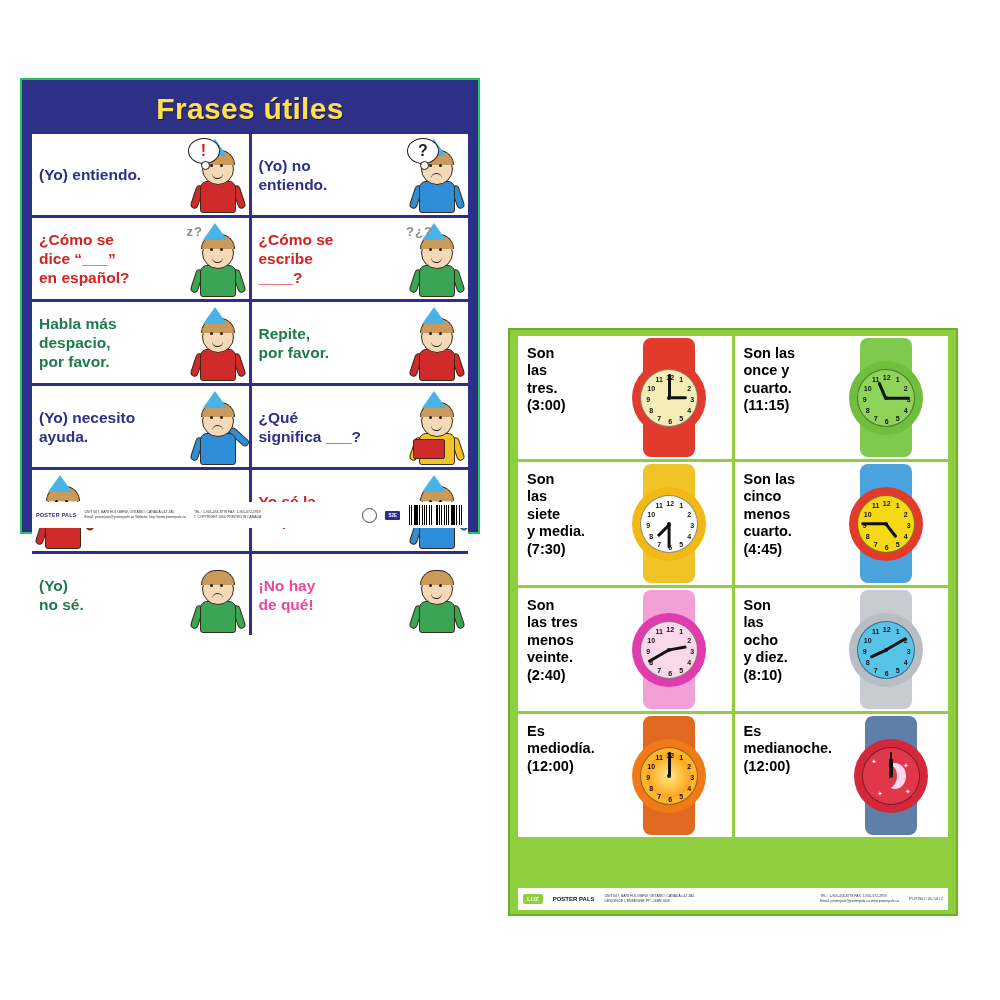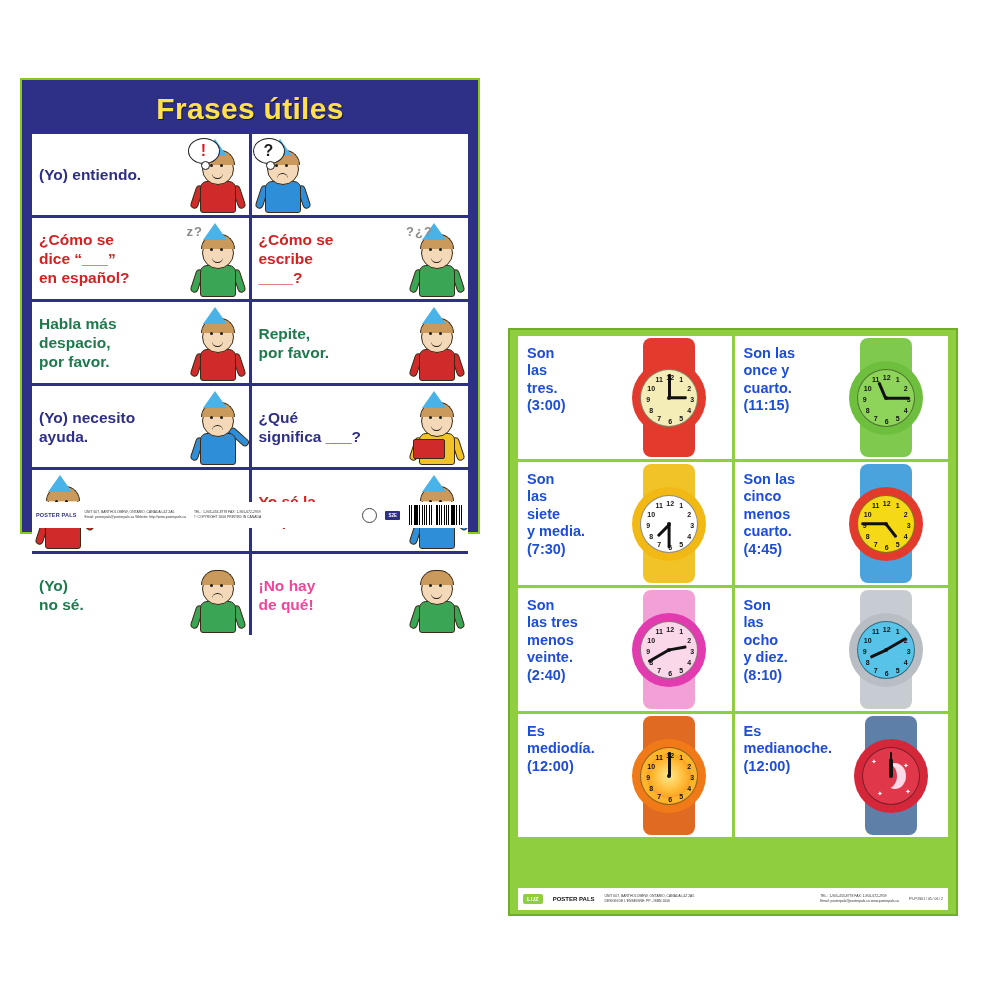--- a/index.html
+++ b/index.html
@@ -16,21 +16,21 @@
   }
 
   
   #poster-phrases {
     position: absolute;
     left: 20px;
     top: 78px;
     width: 460px;
     height: 456px;
     background: #2e2f86;
-    border: 2px solid #84cc16;
+    border: 2px solid #22c55e;
     box-sizing: border-box;
     padding: 8px 10px 0 10px;
   }
   #phrases-title {
     color: #ffe14d;
     font-size: 30px;
     font-weight: bold;
     text-align: center;
     letter-spacing: 0.3px;
     margin: 4px 0 8px 0;
@@ -312,21 +312,21 @@
     display: flex;
     align-items: stretch;
     position: relative;
     overflow: hidden;
   }
   .time-text {
     flex: 0 0 78px;
     padding: 9px 2px 4px 9px;
     font-size: 14.5px;
     font-weight: bold;
-    color: #1d4ed8;
+    color: #000000;
     line-height: 1.2;
   }
   .watch-area {
     flex: 1 1 auto;
     position: relative;
   }
   
   .strap {
     position: absolute;
     left: 50%;
@@ -437,20 +437,24 @@
             <div class="eye r"></div>
             <div class="mouth" style=""></div>
             <div class="body" style="background:#d02a2a"></div>
             <div class="arm l" style="background:#d02a2a"></div>
             <div class="arm r" style="background:#d02a2a"></div>
           </div>
           <div class="bubble">!</div>
         </div>
       </div>
       <div class="phrase-cell">
+        <div class="phrase-text" style="color: rgb(46, 47, 134);">
+          <div>(Yo) no</div>
+          <div>entiendo.</div>
+        </div>
         <div class="phrase-art">
           <div class="kid">
             <div class="hat"></div>
             <div class="hair"></div>
             <div class="head"></div>
             <div class="eye l"></div>
             <div class="eye r"></div>
             <div class="mouth" style="border-radius:11px 11px 0 0;border-bottom:none;border-top:1.6px solid #1d1d1d;"></div>
             <div class="body" style="background:#2e8fd8"></div>
             <div class="arm l" style="background:#2e8fd8"></div>

